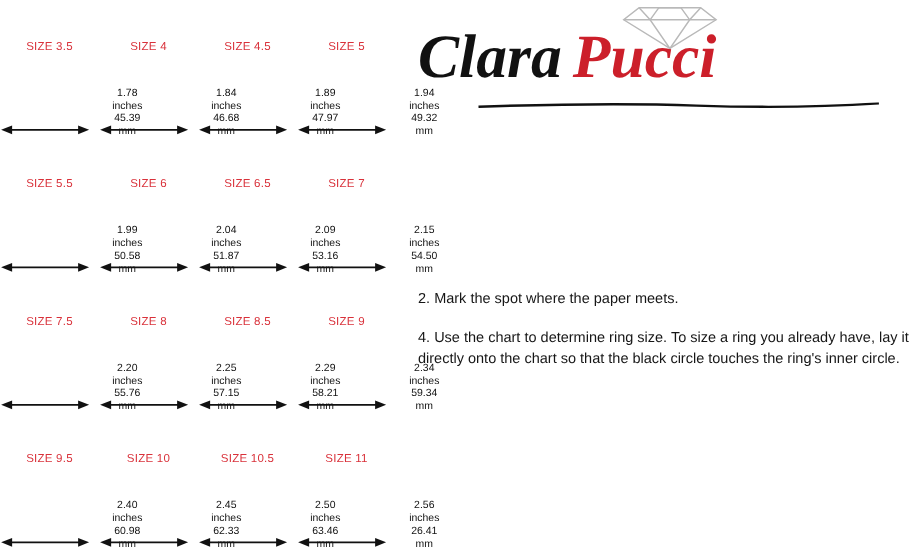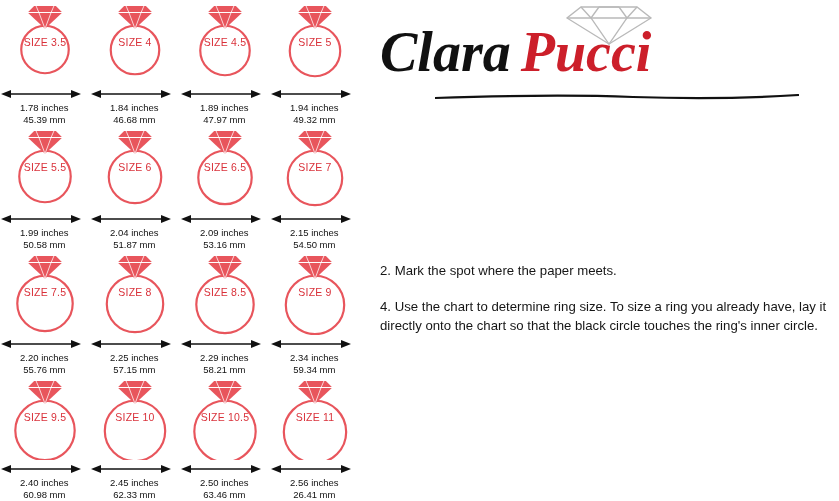--- a/index.html
+++ b/index.html
@@ -30,22 +30,22 @@
     height: 501px;
   }
   .ring-row {
     display: flex;
     height: 125px;
   }
   .ring-cell {
     width: 90px;
     position: relative;
     display: flex;
-    flex-direction: column;
-    align-items: flex-start;
+    flex-direction: row;
+    align-items: flex-end;
   }
 
   
   .ring-svg {
     display: block;
     margin-top: 2px;
   }
   .size-label {
     position: absolute;
     top: 36px;

